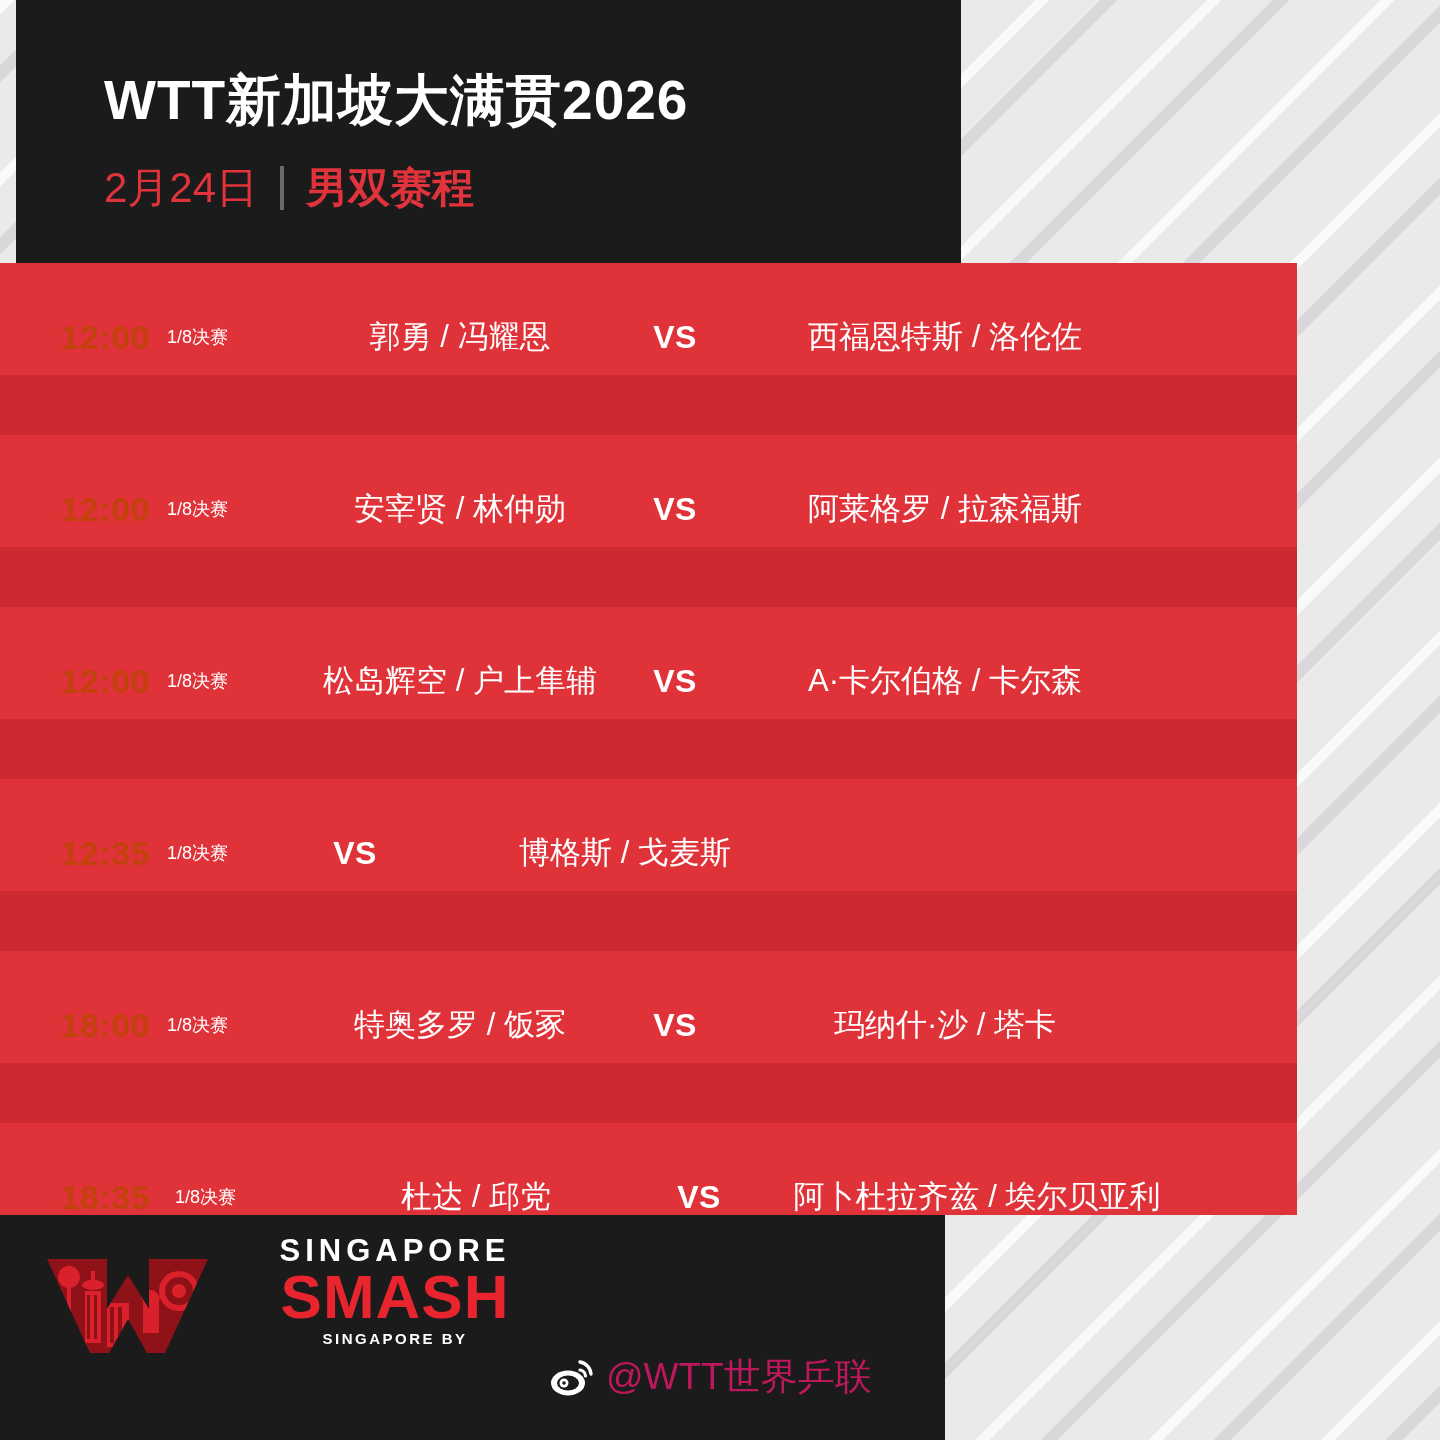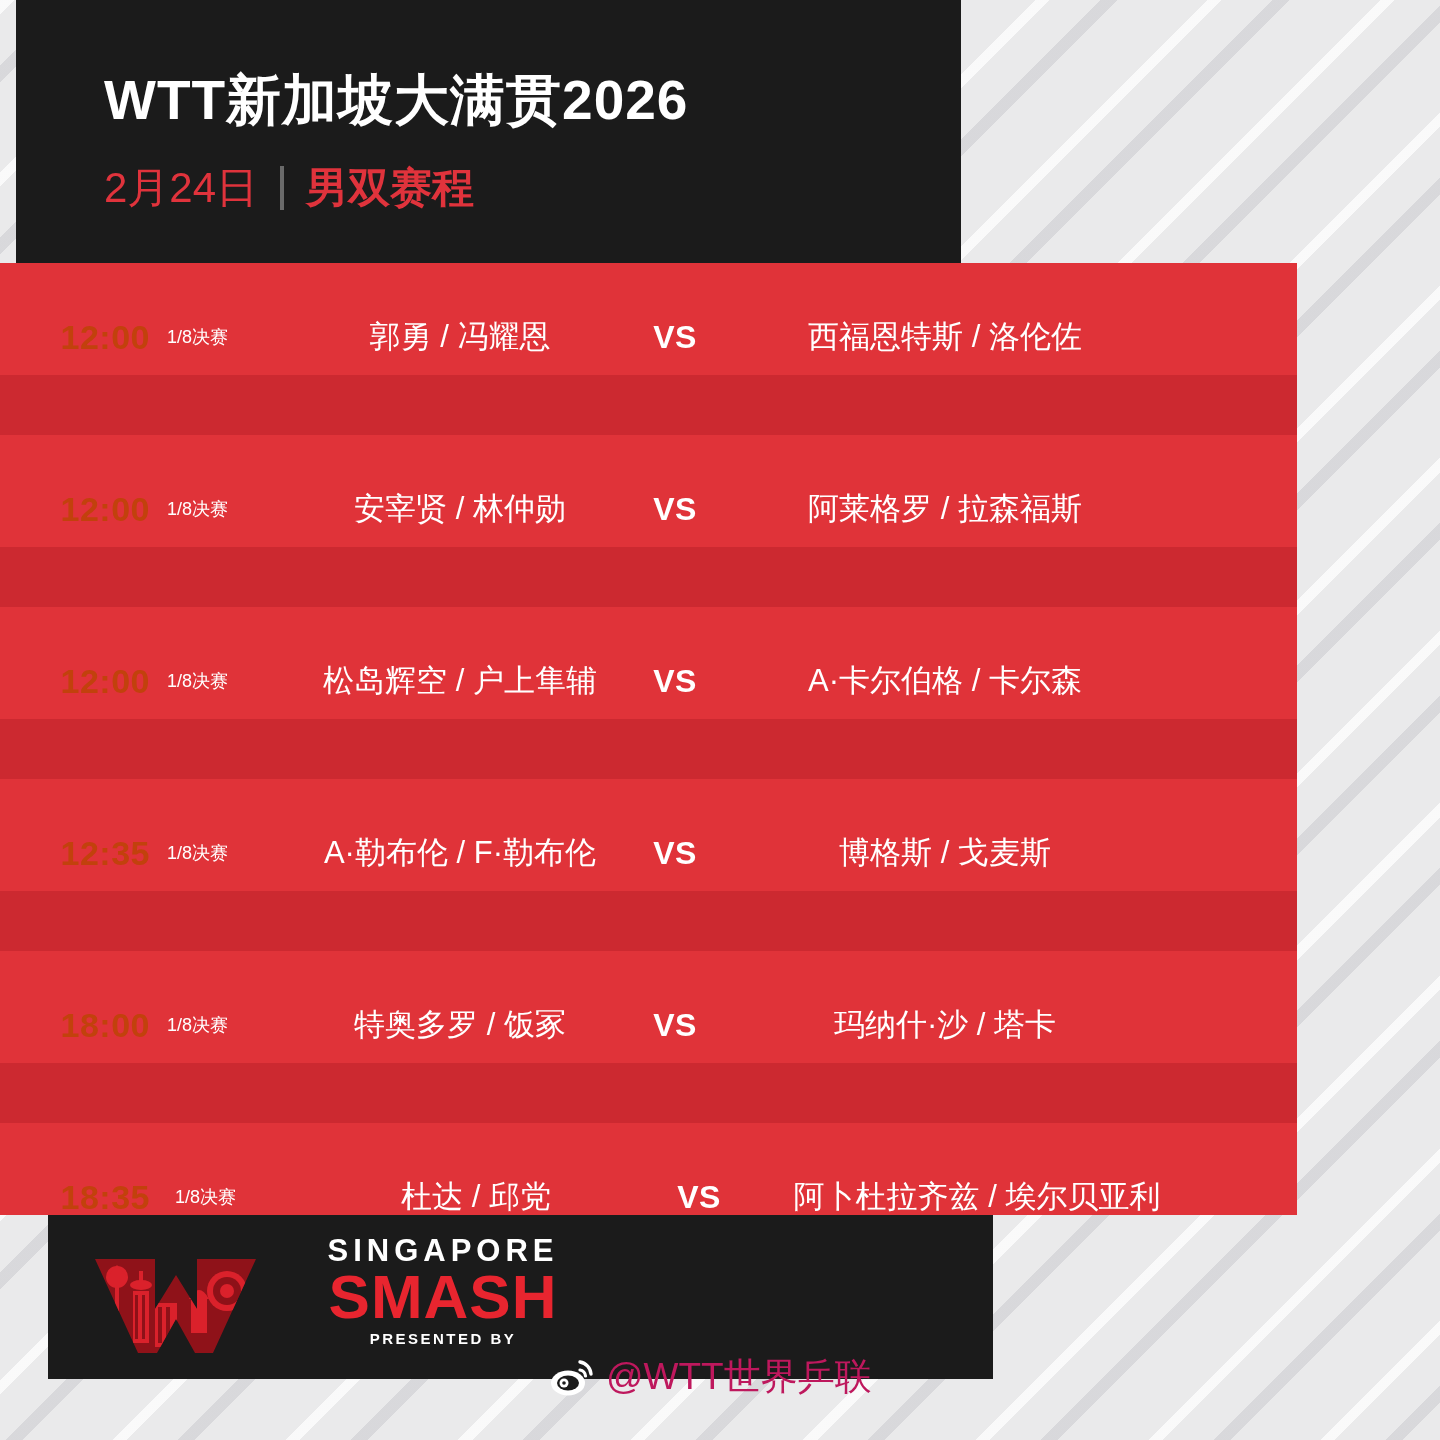--- a/index.html
+++ b/index.html
@@ -76,22 +76,22 @@
     font-size:32px; font-weight:bold; color:#ffffff;
     letter-spacing:0.5px;
   }
   .cell-team-right{
     width:430px; flex:none; text-align:center;
     font-size:31px; color:#ffffff; white-space:nowrap;
   }
 
   
   #footer{
-    position:absolute; left:0; top:1215px; width:945px; height:164px;
-    background:#1b1b1b; z-index:5;margin-left:48px;
+    position:absolute; left:0; top:1215px; width:945px; height:225px;
+    background:#1b1b1b; z-index:5;
   }
 
   #smash-lockup{
     position:absolute; left:40px; top:20px;
     width:480px; height:135px;
   }
   #w-mark{ position:absolute; left:5px; top:22px; width:165px; height:100px; }
   #smash-words{
     position:absolute; left:205px; top:0px; width:300px;
     text-align:center;
@@ -178,21 +178,20 @@
       <div class="match-row" style="top: 375px;">
         <div class="cell-time">12:00</div>
         <div class="cell-round">1/8决赛</div>
         <div class="cell-team-left">松岛辉空 / 户上隼辅</div>
         <div class="cell-vs">VS</div>
         <div class="cell-team-right">A·卡尔伯格 / 卡尔森</div>
       </div>
       <div class="match-row" style="top: 547px;">
         <div class="cell-time">12:35</div>
         <div class="cell-round">1/8决赛</div>
-        <div class="cell-team-left">A·勒布伦 / F·勒布伦</div>
         <div class="cell-vs">VS</div>
         <div class="cell-team-right">博格斯 / 戈麦斯</div>
       </div>
       <div class="match-row" style="top: 719px;">
         <div class="cell-time">18:00</div>
         <div class="cell-round">1/8决赛</div>
         <div class="cell-team-left">特奥多罗 / 饭冢</div>
         <div class="cell-vs">VS</div>
         <div class="cell-team-right">玛纳什·沙 / 塔卡</div>
       </div>
@@ -234,21 +233,21 @@
           <circle cx="134" cy="34" r="20"></circle>
           <circle cx="134" cy="34" r="14" fill="#8f1219"></circle>
           <circle cx="134" cy="34" r="7"></circle>
         </g>
       </g>
     </svg>
 
     <div id="smash-words">
       <div id="singapore-word">SINGAPORE</div>
       <div id="smash-word">SMASH</div>
-      <div id="presented-word">PRESENTED BY</div>
+      <div id="presented-word">SINGAPORE BY</div>
     </div>
   </div>
 
 </div>
 
 <div id="weibo-handle">
   <svg id="weibo-mark" viewBox="0 0 46 40">
     <ellipse cx="18" cy="26" rx="17" ry="12.5" fill="#ffffff"></ellipse>
     <ellipse cx="18" cy="26" rx="11" ry="7.5" fill="#1b1b1b"></ellipse>
     <circle cx="14" cy="26" r="4.5" fill="#ffffff"></circle>

